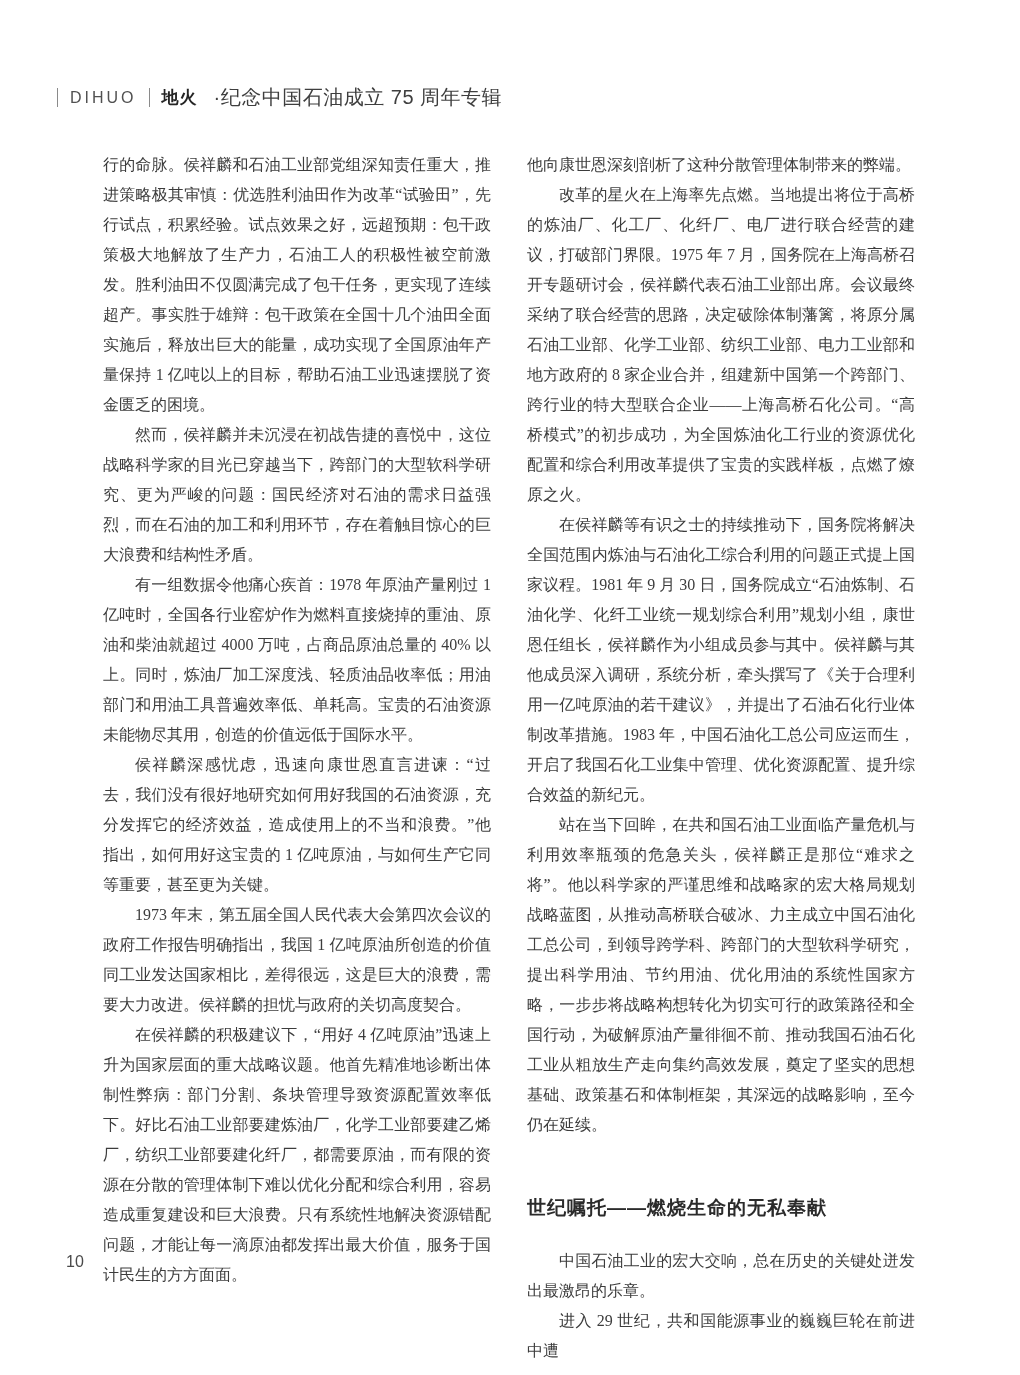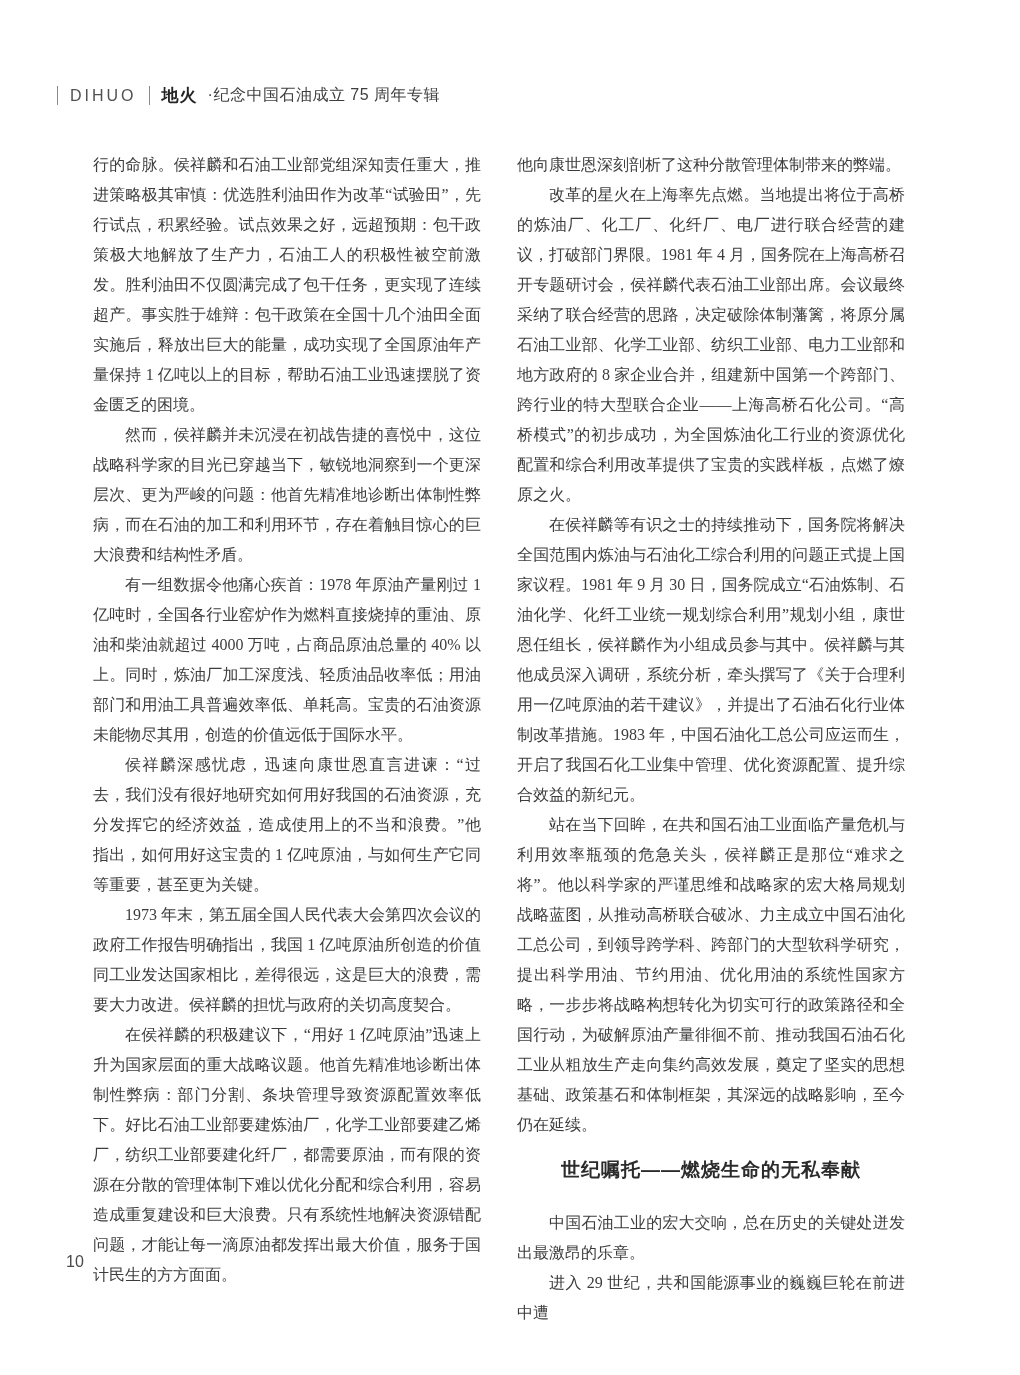--- a/index.html
+++ b/index.html
@@ -42,30 +42,30 @@
   }
   .running-head .journal-name {
     font-weight: bold;
     color: #242424;
     font-size: 17px;
     letter-spacing: 1px;
     text-align: center;
   }
   .running-head .issue-title {
     color: #3e3e3e;
-    font-size: 16px;
+    font-size: 20px;
     letter-spacing: 0.5px;
-    margin-left: 10px;
+    margin-left: 16px;
   }
 
   
   .columns {
     position: absolute;
     top: 150px;
-    left: 93px;
+    left: 103px;
     width: 812px;
     display: flex;
     gap: 36px;
   }
   .col {
     width: 388px;
   }
   p.body-par {
     margin: 0;
     font-size: 16px;
@@ -78,24 +78,23 @@
   p.body-par.cont {
     text-indent: 0;
   }
 
   
   .section-heading {
     font-family: "Liberation Sans", "DejaVu Sans", sans-serif;
     font-weight: bold;
     font-size: 19px;
     line-height: 30px;
-    text-align: center;
     color: #2b2b2b;
     letter-spacing: 1px;
-    margin: 15px 0 23px 0;
+    margin: 53px 0 23px 0;
   }
 
   
   .page-number {
     position: absolute;
     left: 66px;
     top: 1253px;
     font-family: "Liberation Sans", "DejaVu Sans", sans-serif;
     font-size: 16px;
     color: #4a4a4a;
@@ -111,30 +110,30 @@
     <span class="journal-abbr">DIHUO</span>
     <span class="vbar second"></span>
     <span class="journal-name">地火</span>
     <span class="issue-title">·纪念中国石油成立 75 周年专辑</span>
   </div>
 
   <div class="columns">
 
     <div class="col">
       <p class="body-par cont">行的命脉。侯祥麟和石油工业部党组深知责任重大，推进策略极其审慎：优选胜利油田作为改革“试验田”，先行试点，积累经验。试点效果之好，远超预期：包干政策极大地解放了生产力，石油工人的积极性被空前激发。胜利油田不仅圆满完成了包干任务，更实现了连续超产。事实胜于雄辩：包干政策在全国十几个油田全面实施后，释放出巨大的能量，成功实现了全国原油年产量保持 1 亿吨以上的目标，帮助石油工业迅速摆脱了资金匮乏的困境。</p>
-      <p class="body-par">然而，侯祥麟并未沉浸在初战告捷的喜悦中，这位战略科学家的目光已穿越当下，敏锐地洞察到一个更深层次、更为严峻的问题：他首先精准地诊断出体制性弊病，而在石油的加工和利用环节，存在着触目惊心的巨大浪费和结构性矛盾。</p>
+      <p class="body-par">然而，侯祥麟并未沉浸在初战告捷的喜悦中，这位战略科学家的目光已穿越当下，跨部门的大型软科学研究、更为严峻的问题：国民经济对石油的需求日益强烈，而在石油的加工和利用环节，存在着触目惊心的巨大浪费和结构性矛盾。</p>
       <p class="body-par">有一组数据令他痛心疾首：1978 年原油产量刚过 1 亿吨时，全国各行业窑炉作为燃料直接烧掉的重油、原油和柴油就超过 4000 万吨，占商品原油总量的 40% 以上。同时，炼油厂加工深度浅、轻质油品收率低；用油部门和用油工具普遍效率低、单耗高。宝贵的石油资源未能物尽其用，创造的价值远低于国际水平。</p>
       <p class="body-par">侯祥麟深感忧虑，迅速向康世恩直言进谏：“过去，我们没有很好地研究如何用好我国的石油资源，充分发挥它的经济效益，造成使用上的不当和浪费。”他指出，如何用好这宝贵的 1 亿吨原油，与如何生产它同等重要，甚至更为关键。</p>
       <p class="body-par">1973 年末，第五届全国人民代表大会第四次会议的政府工作报告明确指出，我国 1 亿吨原油所创造的价值同工业发达国家相比，差得很远，这是巨大的浪费，需要大力改进。侯祥麟的担忧与政府的关切高度契合。</p>
-      <p class="body-par">在侯祥麟的积极建议下，“用好 1 亿吨原油”迅速上升为国家层面的重大战略议题。他首先精准地诊断出体制性弊病：部门分割、条块管理导致资源配置效率低下。好比石油工业部要建炼油厂，化学工业部要建乙烯厂，纺织工业部要建化纤厂，都需要原油，而有限的资源在分散的管理体制下难以优化分配和综合利用，容易造成重复建设和巨大浪费。只有系统性地解决资源错配问题，才能让每一滴原油都发挥出最大价值，服务于国计民生的方方面面。</p>
+      <p class="body-par">在侯祥麟的积极建议下，“用好 4 亿吨原油”迅速上升为国家层面的重大战略议题。他首先精准地诊断出体制性弊病：部门分割、条块管理导致资源配置效率低下。好比石油工业部要建炼油厂，化学工业部要建乙烯厂，纺织工业部要建化纤厂，都需要原油，而有限的资源在分散的管理体制下难以优化分配和综合利用，容易造成重复建设和巨大浪费。只有系统性地解决资源错配问题，才能让每一滴原油都发挥出最大价值，服务于国计民生的方方面面。</p>
     </div>
 
     <div class="col">
       <p class="body-par cont">他向康世恩深刻剖析了这种分散管理体制带来的弊端。</p>
-      <p class="body-par">改革的星火在上海率先点燃。当地提出将位于高桥的炼油厂、化工厂、化纤厂、电厂进行联合经营的建议，打破部门界限。1981 年 4 月，国务院在上海高桥召开专题研讨会，侯祥麟代表石油工业部出席。会议最终采纳了联合经营的思路，决定破除体制藩篱，将原分属石油工业部、化学工业部、纺织工业部、电力工业部和地方政府的 8 家企业合并，组建新中国第一个跨部门、跨行业的特大型联合企业——上海高桥石化公司。“高桥模式”的初步成功，为全国炼油化工行业的资源优化配置和综合利用改革提供了宝贵的实践样板，点燃了燎原之火。</p>
+      <p class="body-par">改革的星火在上海率先点燃。当地提出将位于高桥的炼油厂、化工厂、化纤厂、电厂进行联合经营的建议，打破部门界限。1975 年 7 月，国务院在上海高桥召开专题研讨会，侯祥麟代表石油工业部出席。会议最终采纳了联合经营的思路，决定破除体制藩篱，将原分属石油工业部、化学工业部、纺织工业部、电力工业部和地方政府的 8 家企业合并，组建新中国第一个跨部门、跨行业的特大型联合企业——上海高桥石化公司。“高桥模式”的初步成功，为全国炼油化工行业的资源优化配置和综合利用改革提供了宝贵的实践样板，点燃了燎原之火。</p>
       <p class="body-par">在侯祥麟等有识之士的持续推动下，国务院将解决全国范围内炼油与石油化工综合利用的问题正式提上国家议程。1981 年 9 月 30 日，国务院成立“石油炼制、石油化学、化纤工业统一规划综合利用”规划小组，康世恩任组长，侯祥麟作为小组成员参与其中。侯祥麟与其他成员深入调研，系统分析，牵头撰写了《关于合理利用一亿吨原油的若干建议》，并提出了石油石化行业体制改革措施。1983 年，中国石油化工总公司应运而生，开启了我国石化工业集中管理、优化资源配置、提升综合效益的新纪元。</p>
       <p class="body-par">站在当下回眸，在共和国石油工业面临产量危机与利用效率瓶颈的危急关头，侯祥麟正是那位“难求之将”。他以科学家的严谨思维和战略家的宏大格局规划战略蓝图，从推动高桥联合破冰、力主成立中国石油化工总公司，到领导跨学科、跨部门的大型软科学研究，提出科学用油、节约用油、优化用油的系统性国家方略，一步步将战略构想转化为切实可行的政策路径和全国行动，为破解原油产量徘徊不前、推动我国石油石化工业从粗放生产走向集约高效发展，奠定了坚实的思想基础、政策基石和体制框架，其深远的战略影响，至今仍在延续。</p>
 
       <h2 class="section-heading">世纪嘱托——燃烧生命的无私奉献</h2>
 
       <p class="body-par">中国石油工业的宏大交响，总在历史的关键处迸发出最激昂的乐章。</p>
       <p class="body-par">进入 29 世纪，共和国能源事业的巍巍巨轮在前进中遭</p>
     </div>
 
   </div>

